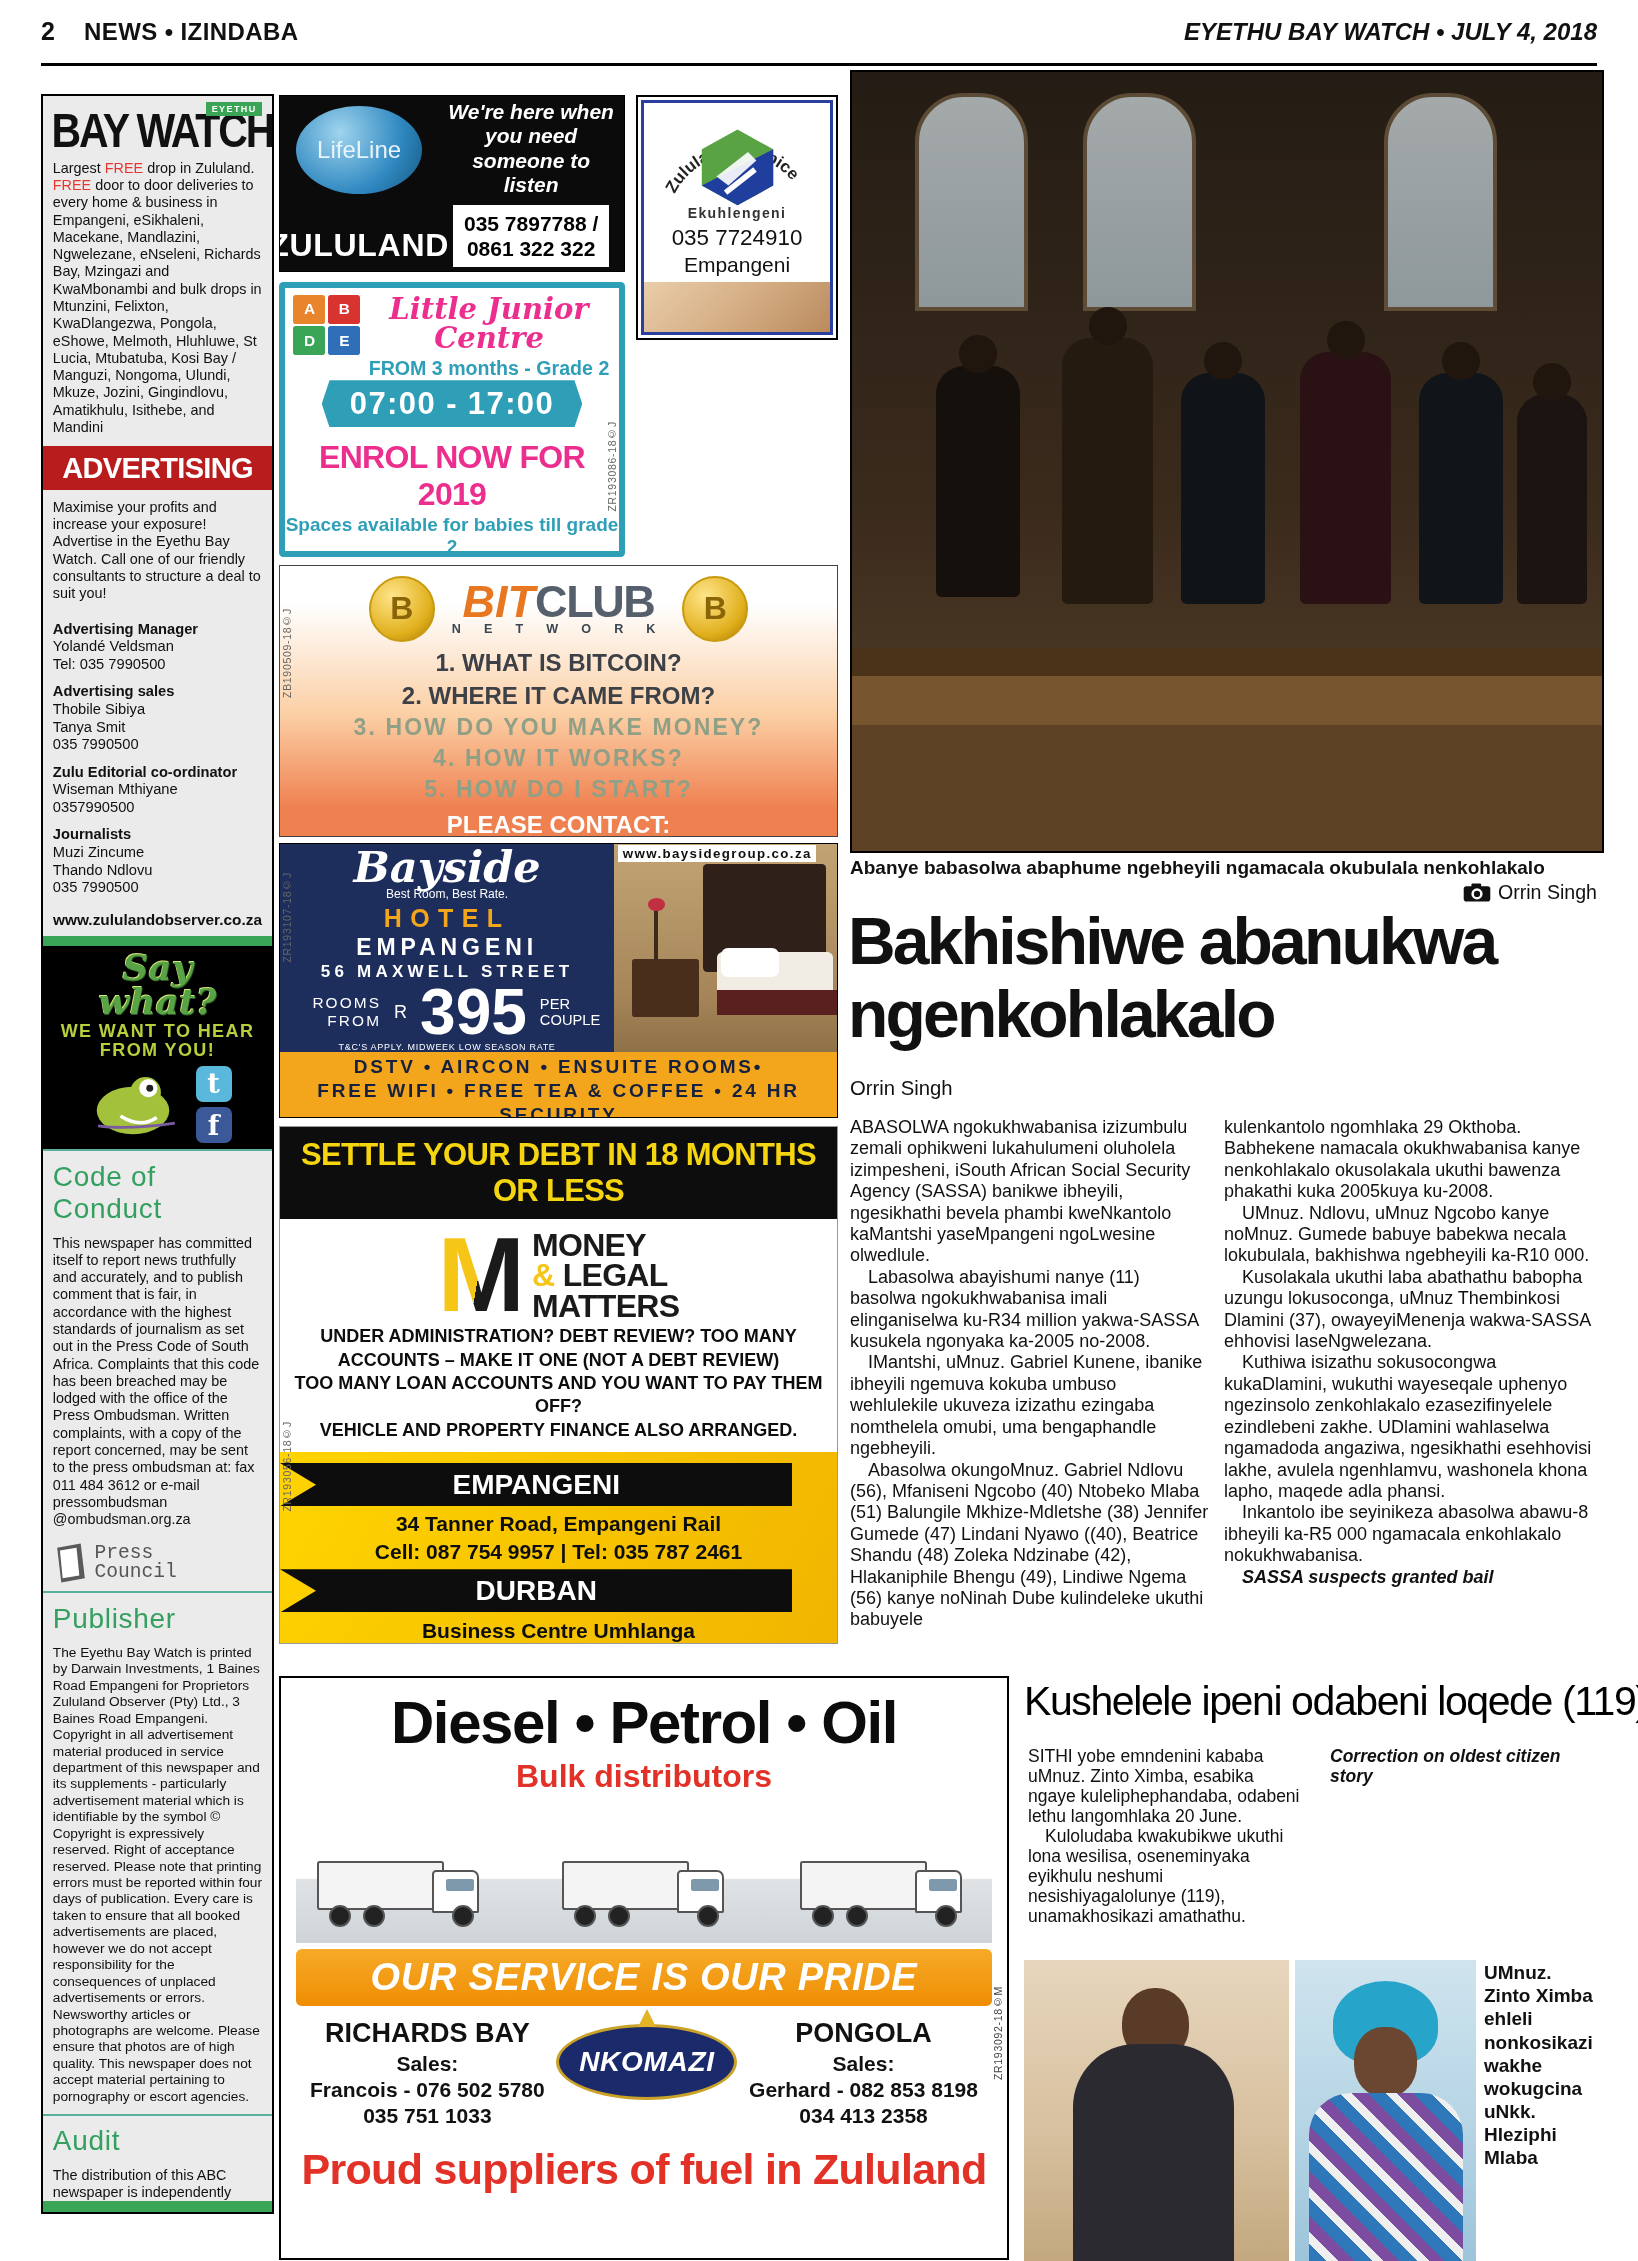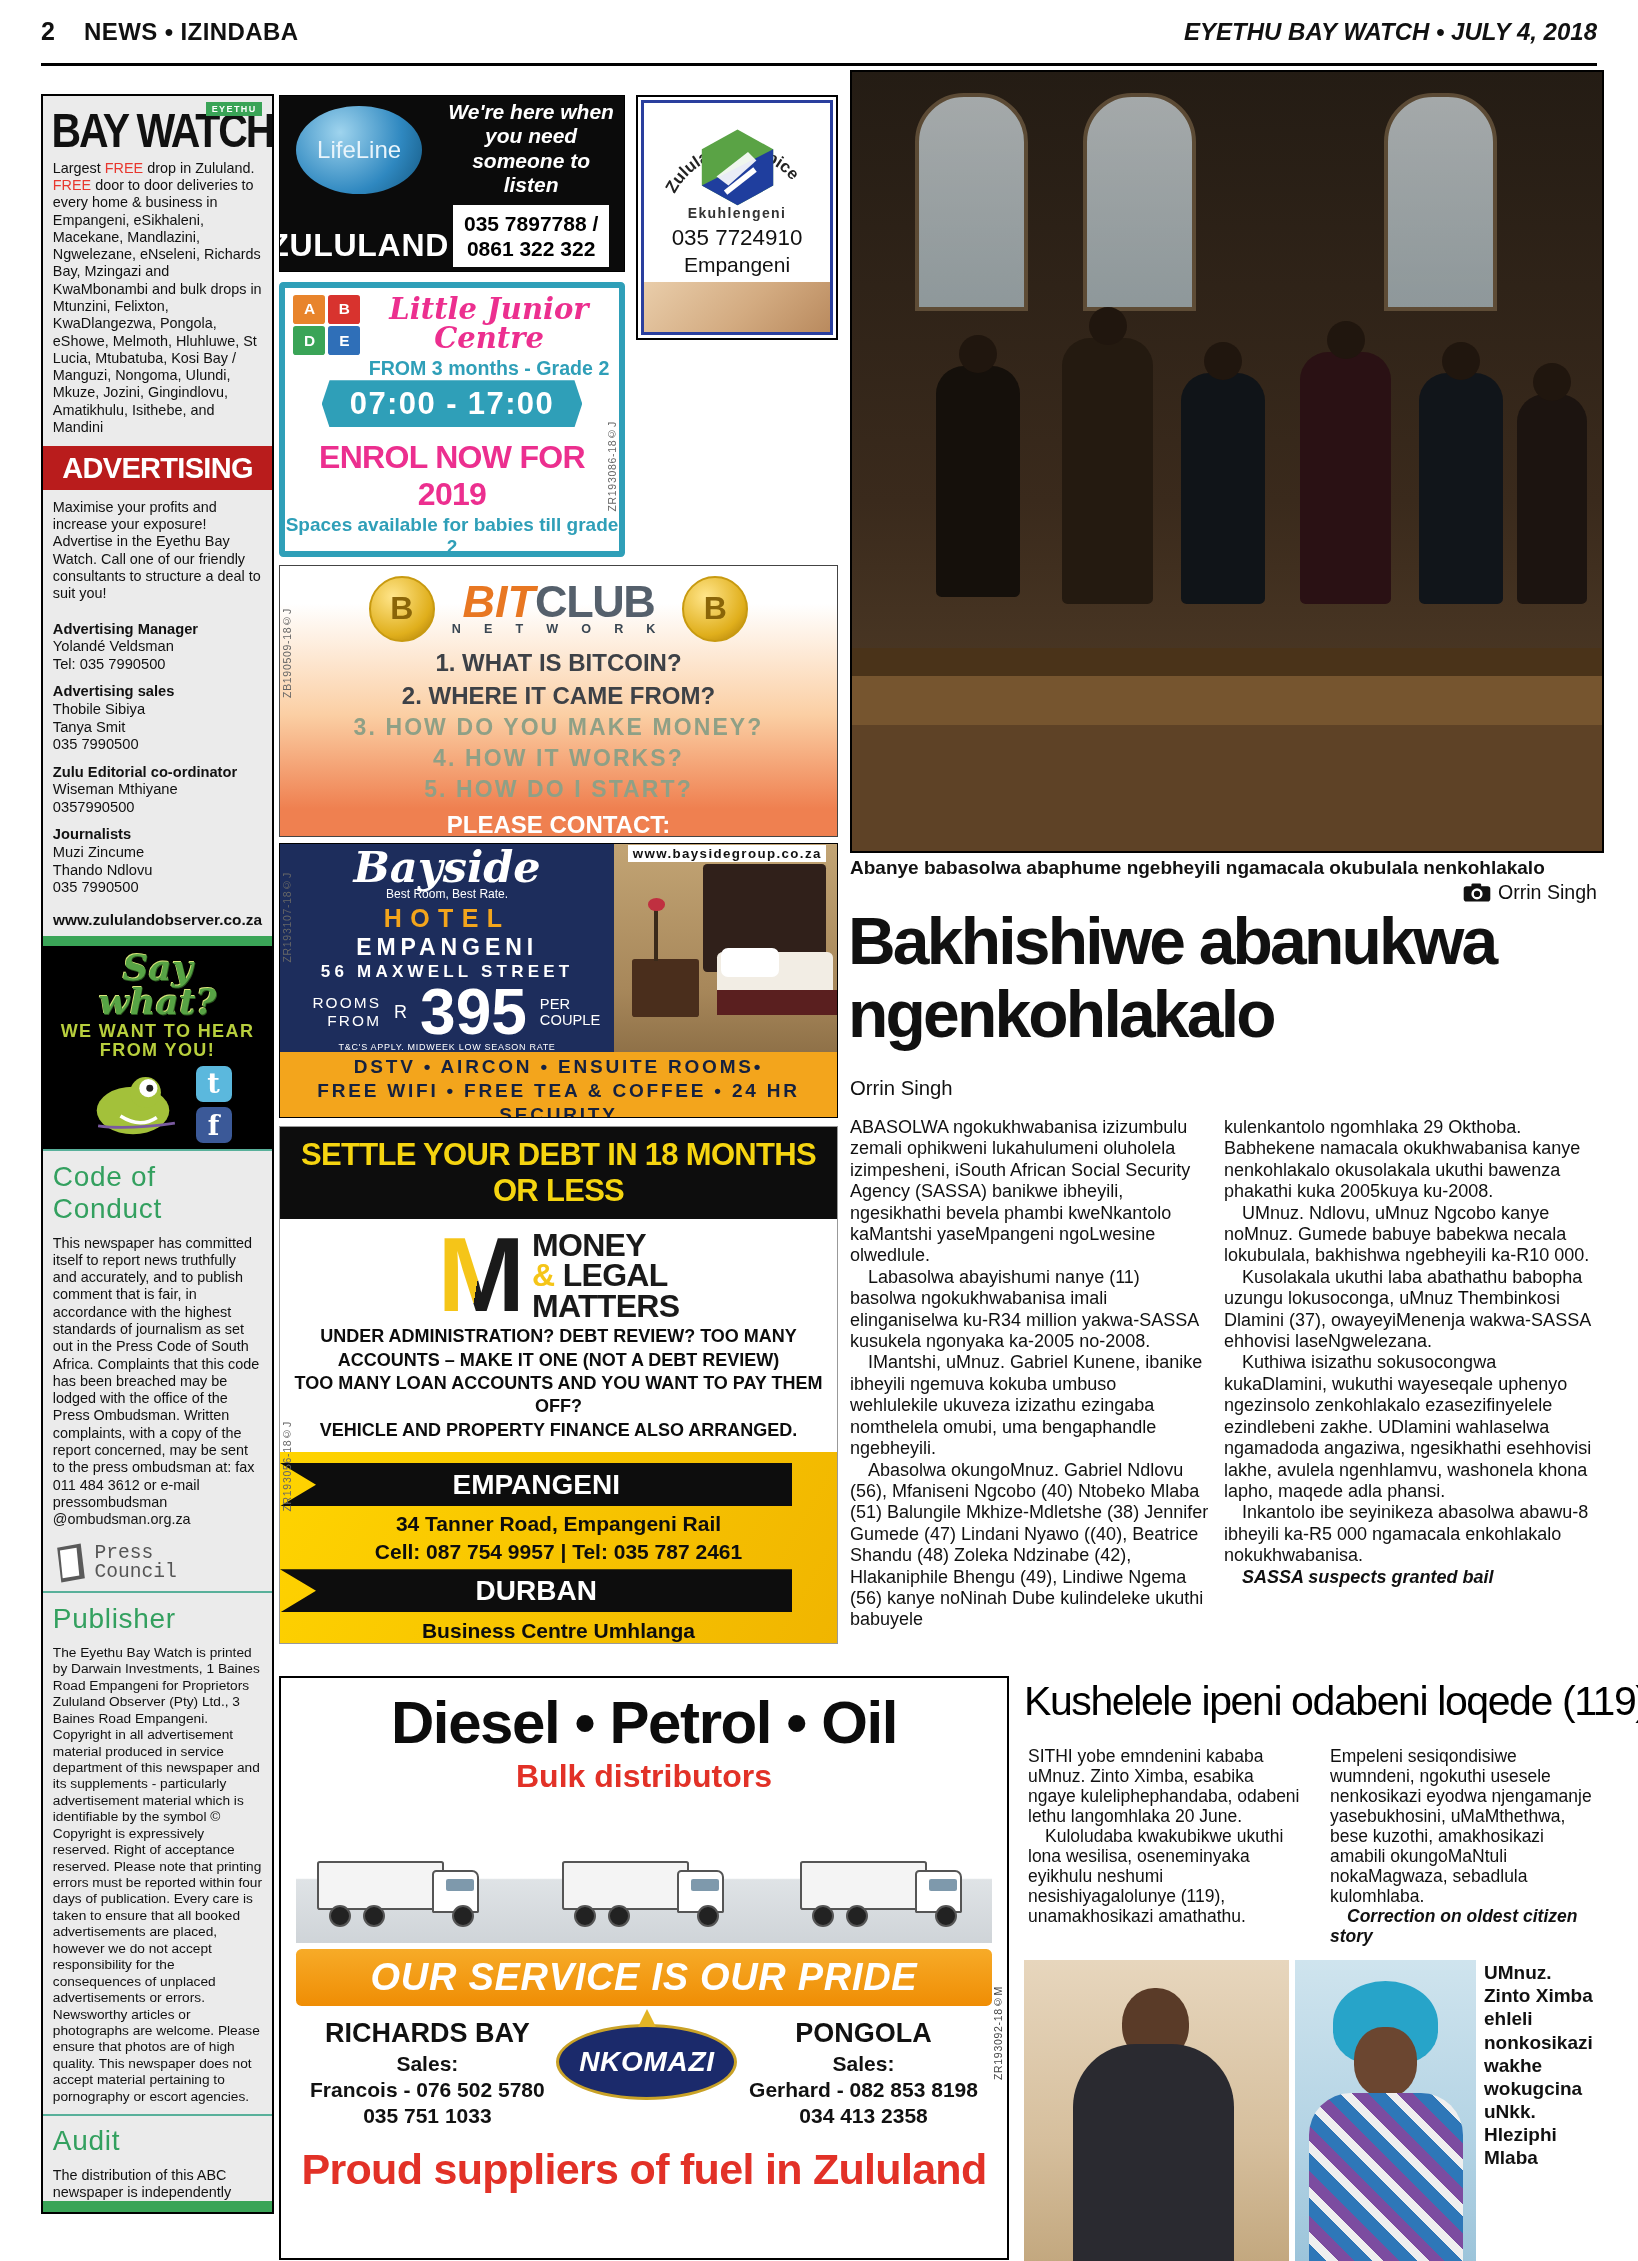--- a/index.html
+++ b/index.html
@@ -87,21 +87,21 @@
   .bay-hotel{color:#f3a51c;font-weight:bold;font-size:25px;letter-spacing:8.4px;margin-top:2.8px;}
   .bay-town{font-weight:bold;font-size:23px;letter-spacing:4.9px;margin-top:1.4px;}
   .bay-street{font-size:17px;letter-spacing:4.2px;margin-top:1.4px;font-weight:bold;}
   .bay-price-row{display:flex;align-items:center;justify-content:center;gap:13px;margin-top:2.8px;}
   .bay-roomsfrom{font-size:15.4px;letter-spacing:2.1px;text-align:right;line-height:1.2;}
   .bay-cur{font-size:18px;vertical-align:top;}
   .bay-price{font-size:64px;font-weight:bold;line-height:.85;}
   .bay-per{font-size:14.7px;text-align:left;line-height:1.15;}
   .bay-terms{font-size:9px;margin-top:2.8px;letter-spacing:0.7px;}
   .bay-photo{flex:1;position:relative;background:linear-gradient(#c2a474,#a7875a 70%,#8f7148);}
-  .bay-url{position:absolute;top:1.4px;right:11px;font-weight:bold;font-size:13.3px;color:#111;background:#fff;padding:0.7px 4.2px;letter-spacing:1.4px;}
+  .bay-url{position:absolute;top:1.4px;right:21px;font-weight:bold;font-size:13.3px;color:#111;background:#fff;padding:0.7px 4.2px;letter-spacing:1.4px;}
   .bay-band{background:#f3a51c;color:#15213f;text-align:center;font-weight:bold;font-size:19px;letter-spacing:2.8px;padding:2.8px 0;line-height:1.25;}
   
   .money{left:279px;top:1126px;width:559px;height:518px;background:#fff;border:1.4px solid #999;}
   .ml-banner{background:#0d0d0d;color:#f5d410;font-weight:bold;font-size:31px;text-align:center;padding:9.8px 0;letter-spacing:-0.7px;}
   .ml-logo-row{display:flex;align-items:center;justify-content:center;gap:12.6px;margin:11.2px 0 4.2px;}
   .ml-m{font-size:105px;font-weight:bold;line-height:.8;background:linear-gradient(100deg,#f5c518 50%,#1a1a1a 50%);-webkit-background-clip:text;background-clip:text;color:transparent;letter-spacing:-5.6px;}
   .ml-words{text-align:left;font-weight:bold;font-size:32px;line-height:.95;color:#1a1a1a;letter-spacing:-0.7px;}
   .ml-amp{color:#f5c518;}
   .ml-body{text-align:center;font-weight:bold;font-size:18px;line-height:1.3;color:#0d0d0d;}
   .ml-yellow{margin-top:9.8px;background:linear-gradient(120deg,#ffd400,#f0b400);padding:7px 0 5.6px;flex:1;}
@@ -496,21 +496,20 @@
       <p>Inkantolo ibe seyinikeza abasolwa abawu-8 ibheyili ka-R5 000 ngamacala enkohlakalo nokukhwabanisa.</p>
     <p class="bolditalic">SASSA suspects granted bail</p>
   </div>
 
   <div class="abs s2head">Kushelele ipeni odabeni loqede (119)</div>
   <div class="abs s2col s2c1">
       <p>SITHI yobe emndenini kababa uMnuz. Zinto Ximba, esabika ngaye kuleliphephandaba, odabeni lethu langomhlaka 20 June.</p>
       <p>Kuloludaba kwakubikwe ukuthi lona wesilisa, oseneminyaka eyikhulu neshumi nesishiyagalolunye (119), unamakhosikazi amathathu.</p>
     </div>
   <div class="abs s2col s2c2">
-    <p>Empeleni sesiqondisiwe wumndeni, ngokuthi usesele nenkosikazi eyodwa njengamanje yasebukhosini, uMaMthethwa, bese kuzothi, amakhosikazi amabili okungoMaNtuli nokaMagwaza, sebadlula kulomhlaba.</p>
     <p class="bolditalic">Correction on oldest citizen story</p>
   </div>
 
   <div class="abs p1">
     <div class="head"></div>
       <div class="man"></div>
   </div>
   <div class="abs p2">
     <div class="wrap"></div>
       <div class="face"></div>

